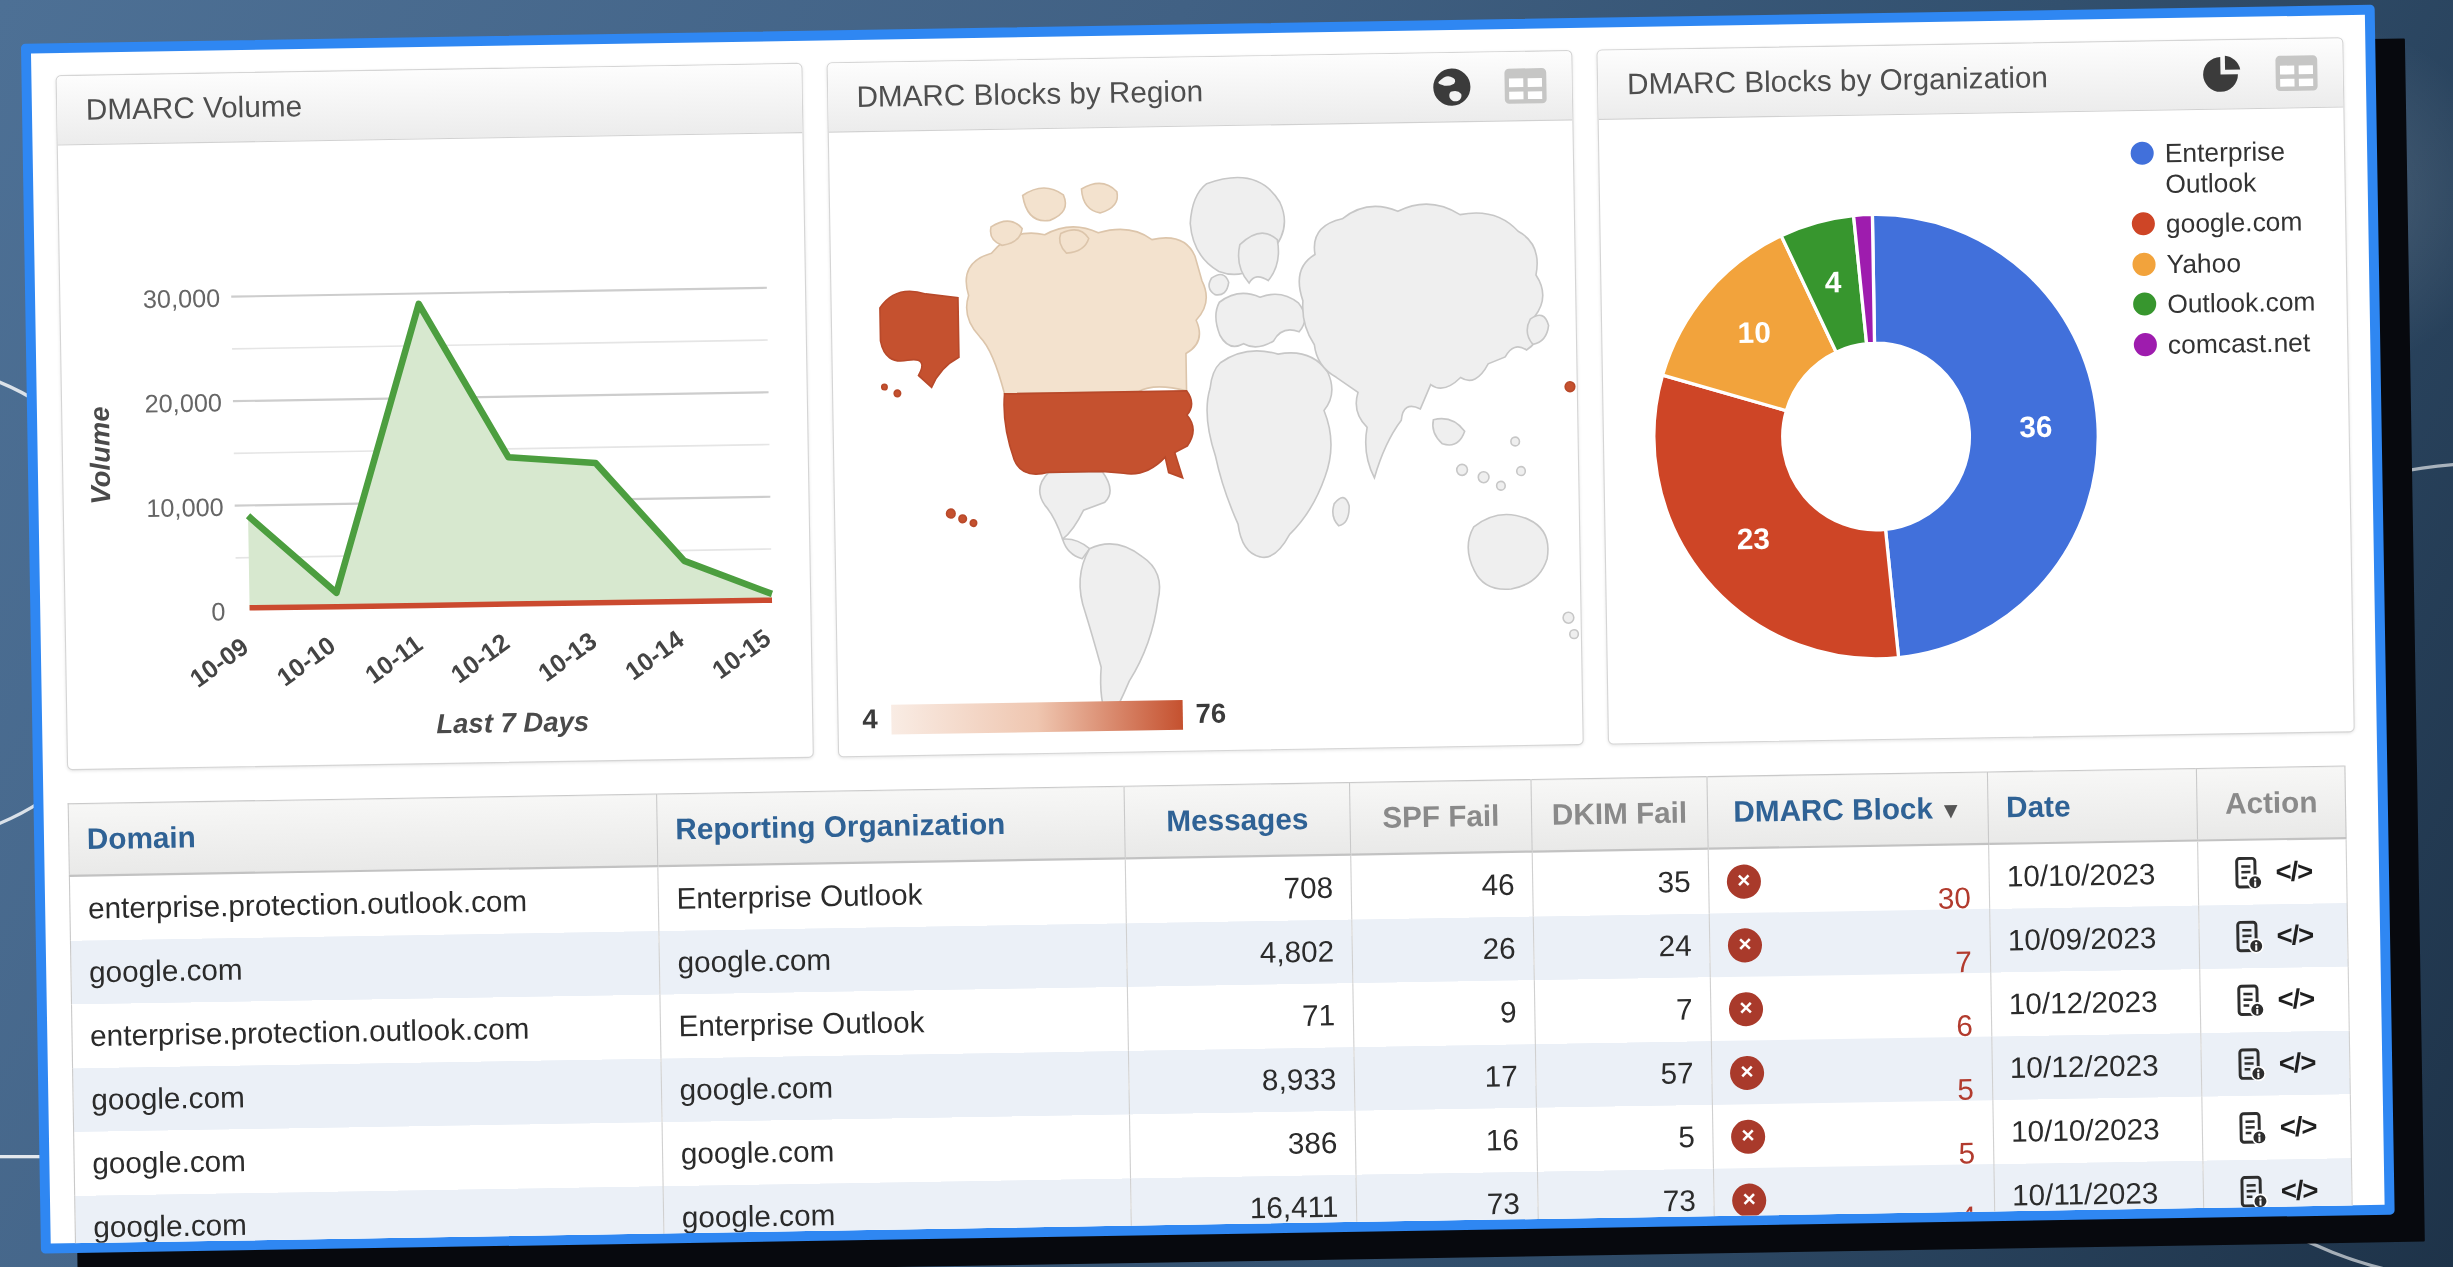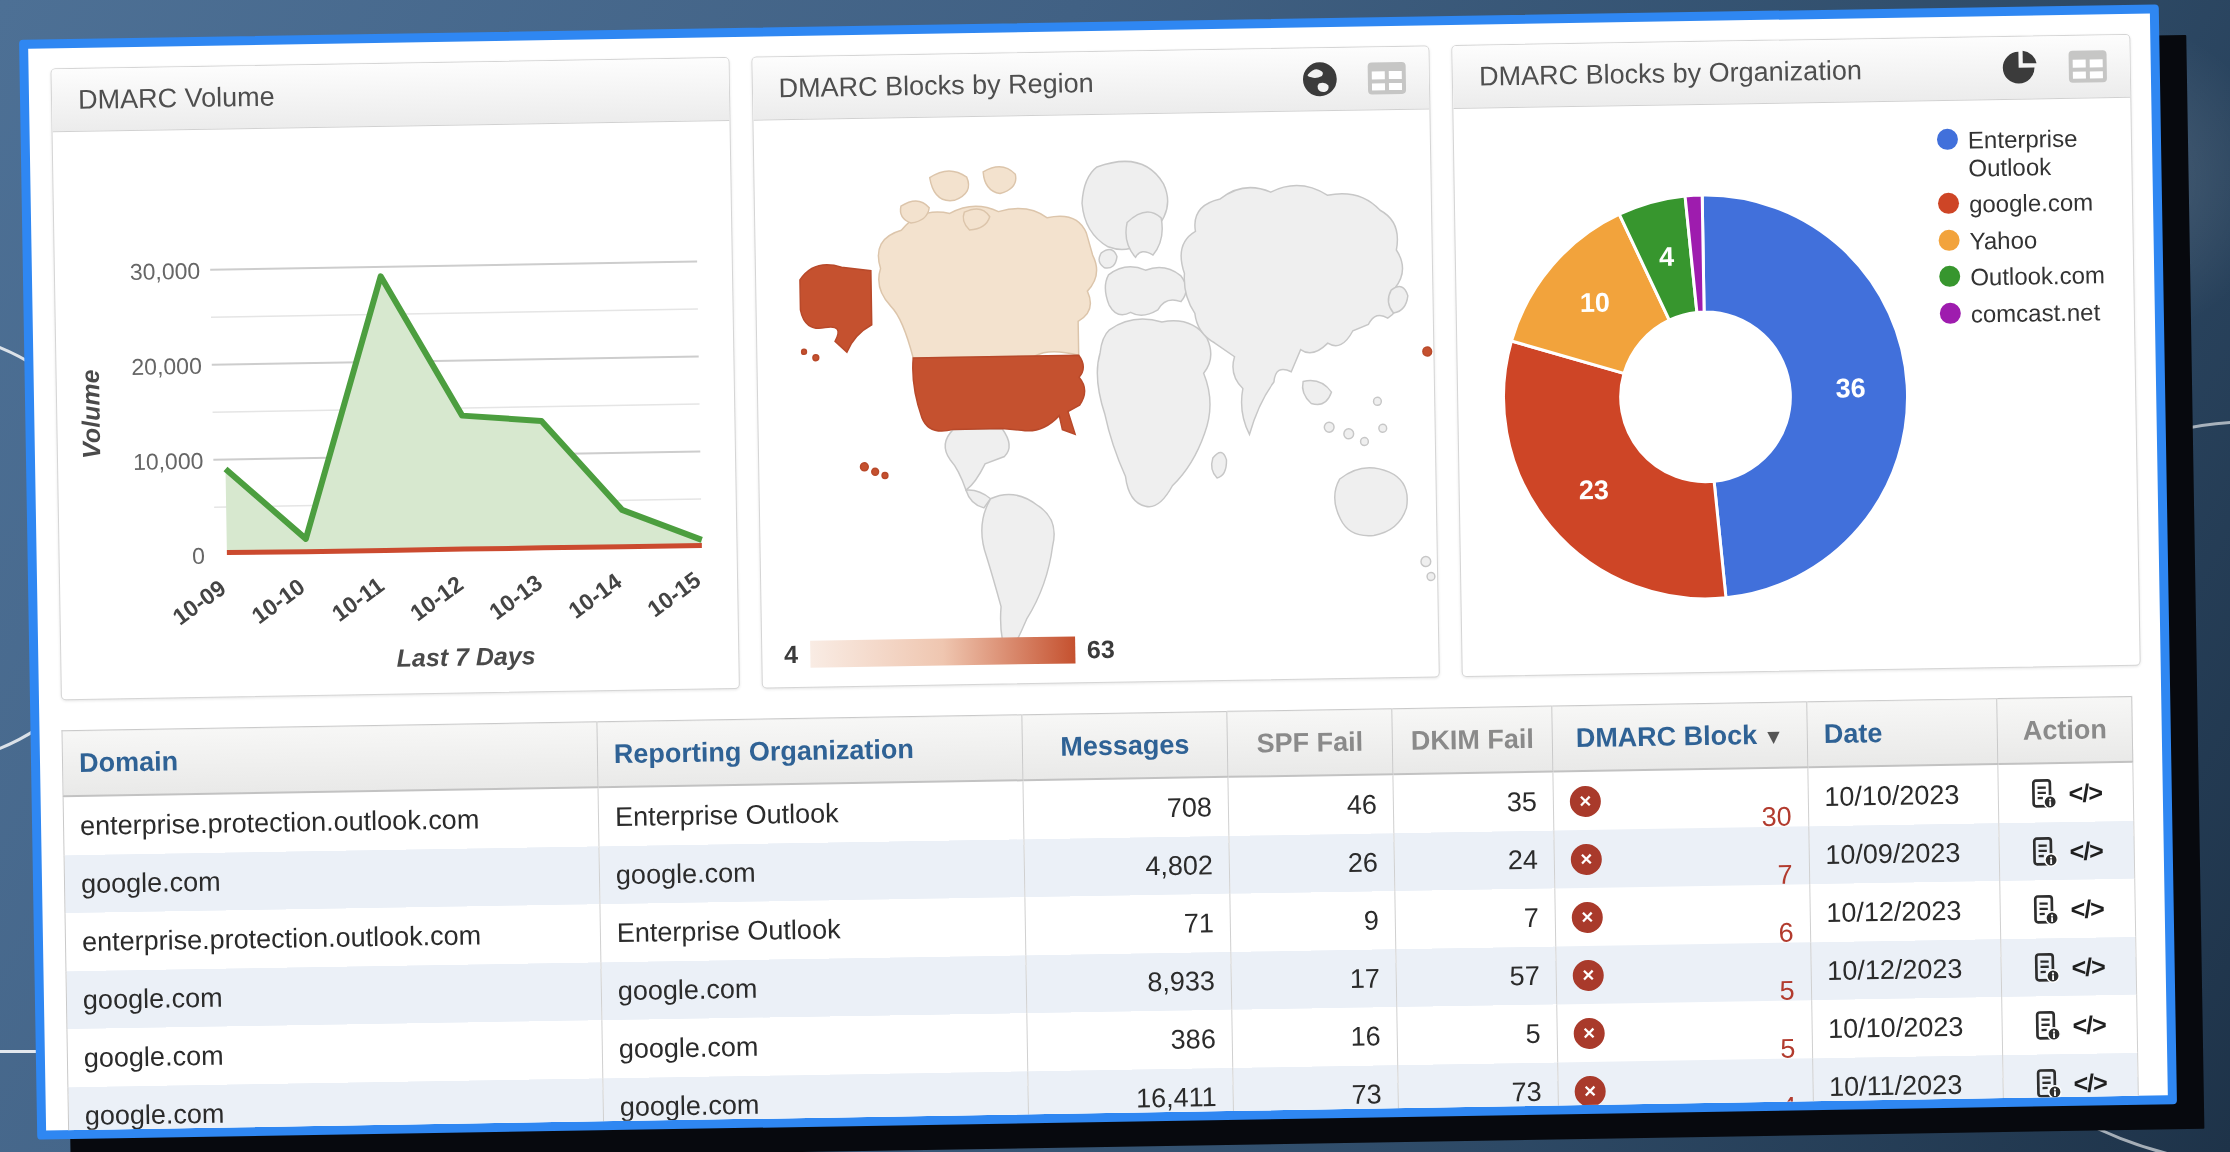--- a/index.html
+++ b/index.html
@@ -175,21 +175,21 @@
                 <circle cx="119" cy="353" r="3.5"></circle>
                 <circle cx="129" cy="357" r="3"></circle>
               <circle cx="60" cy="238" r="3"></circle>
                 <circle cx="48" cy="232" r="2.5"></circle>
               <circle cx="688" cy="242" r="4.5"></circle>
             </g>
           </svg>
           <div class="map-legend">
             <span class="lg-num">4</span>
             <span class="lg-bar"></span>
-            <span class="lg-num">63</span>
+            <span class="lg-num">76</span>
           </div>
         </div>
       </section>
 
       <section class="panel">
         <header>
           <h2>DMARC Blocks by Organization</h2>
           <div class="hicons">
             <svg width="38" height="38" viewBox="0 0 36 36">
               <path d="M16 3 A15 15 0 1 0 31 18 L16 18 Z" fill="#3b3b3b"></path>

